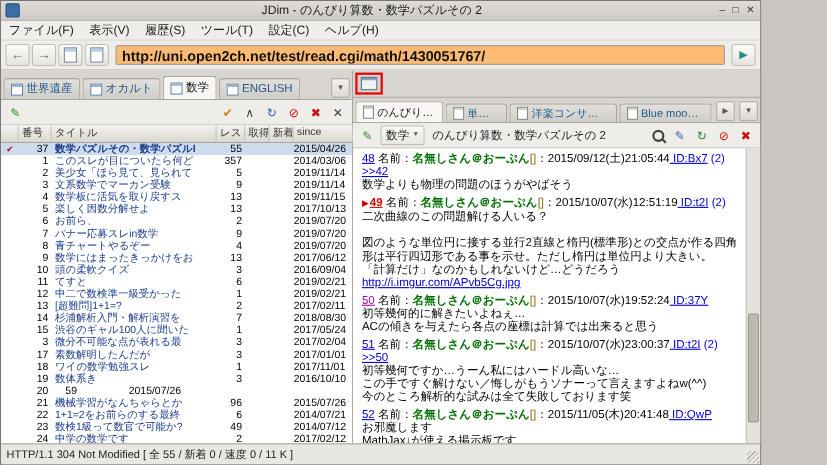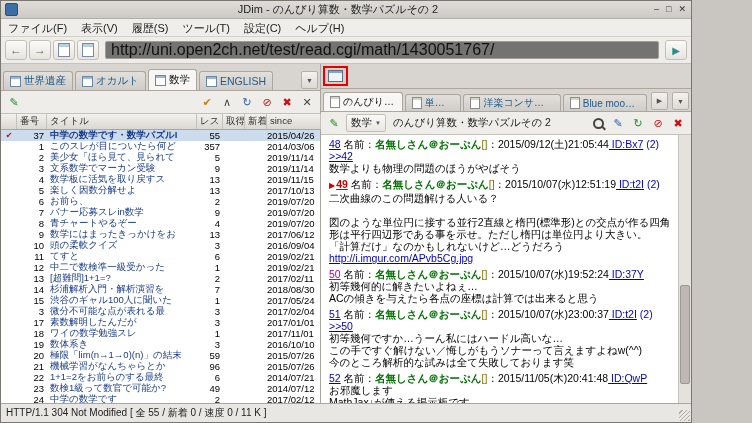--- a/index.html
+++ b/index.html
@@ -14,21 +14,21 @@
   .winbtn{cursor:default;line-height:11px;}
 
   
   .menubar{height:17px;flex:0 0 17px;display:flex;align-items:center;background:#f0eeeb;border-bottom:1px solid #d5d2cc;font-size:11px;color:#222;}
   .menu-item{padding:0 7px;line-height:16px;}
 
   
   .toolbar{height:26px;flex:0 0 26px;display:flex;align-items:center;background:#efedea;border-bottom:1px solid #c5c1bb;padding:0 4px;gap:2px;}
   .tb-btn{width:22px;height:20px;box-sizing:border-box;border:1px solid #c3bfb8;border-radius:3px;background:linear-gradient(#fcfbfa,#e7e4df);display:flex;align-items:center;justify-content:center;font-size:12px;color:#666;}
   .doc-glyph{width:10px;height:12px;background:#fff;border:1px solid #7a8aa0;box-shadow:inset 0 3px 0 #b9cfe4;}
-  .url-input{flex:1;height:18px;box-sizing:border-box;border:1px solid #a29e97;border-radius:2px;background:#737373;font-size:16px;font-family:"Liberation Sans","DejaVu Sans",sans-serif;padding:0 5px;margin:0 4px;color:#111;}
+  .url-input{flex:1;height:18px;box-sizing:border-box;border:1px solid #a29e97;border-radius:2px;background:#fdba74;font-size:13px;font-family:"Liberation Sans","DejaVu Sans",sans-serif;padding:0 5px;margin:0 4px;color:#111;font-weight:bold;}
   .ic-teal{color:#2e8b8b;font-size:10px;}
 
   
   .main{flex:1;display:flex;min-height:0;}
   .left-pane{width:319px;flex:0 0 319px;display:flex;flex-direction:column;border-right:1px solid #a9a59f;background:#e8e6e2;min-height:0;}
   .right-pane{flex:1;display:flex;flex-direction:column;min-width:0;min-height:0;background:#e8e6e2;}
 
   
   .tabbar{display:flex;align-items:flex-end;background:#d8d5d0;border-bottom:1px solid #aba79f;padding:2px 2px 0 2px;gap:2px;}
   .board-tabbar{height:24px;flex:0 0 24px;}
@@ -202,21 +202,21 @@
             <div class="hcell h-res">レス</div>
             <div class="hcell h-got">取得</div>
             <div class="hcell h-new">新着</div>
             <div class="hcell h-since">since</div>
             <div class="hcell h-last">最終書込</div>
           </div>
         <div class="table-body">
             <div class="row selected">
               <span class="c-mark">✔</span>
               <span class="c-no">37</span>
-              <span class="c-title">中学の数学です・数学パズルI</span>
+              <span class="c-title">数学パズルその・数学パズルI</span>
               <span class="c-res">55</span>
               <span class="c-got"></span>
               <span class="c-new"></span>
               <span class="c-since">2015/04/26</span>
             </div>
             <div class="row">
               <span class="c-mark"></span>
               <span class="c-no">1</span>
               <span class="c-title">このスレが目についたら何ど</span>
               <span class="c-res">357</span>
@@ -382,21 +382,20 @@
               <span class="c-no">19</span>
               <span class="c-title">数体系き</span>
               <span class="c-res">3</span>
               <span class="c-got"></span>
               <span class="c-new"></span>
               <span class="c-since">2016/10/10</span>
             </div>
             <div class="row">
               <span class="c-mark"></span>
               <span class="c-no">20</span>
-              <span class="c-title">極限「lim(n→1→0)(n)」の結末</span>
               <span class="c-res">59</span>
               <span class="c-got"></span>
               <span class="c-new"></span>
               <span class="c-since">2015/07/26</span>
             </div>
             <div class="row">
               <span class="c-mark"></span>
               <span class="c-no">21</span>
               <span class="c-title">機械学習がなんちゃらとか</span>
               <span class="c-res">96</span>

